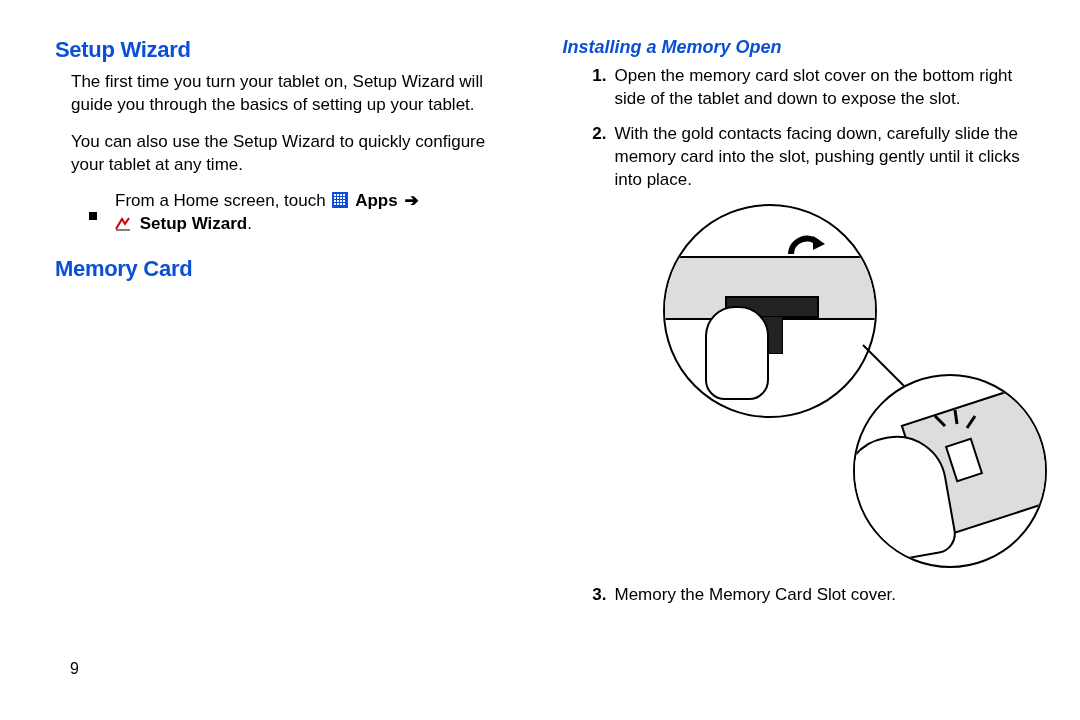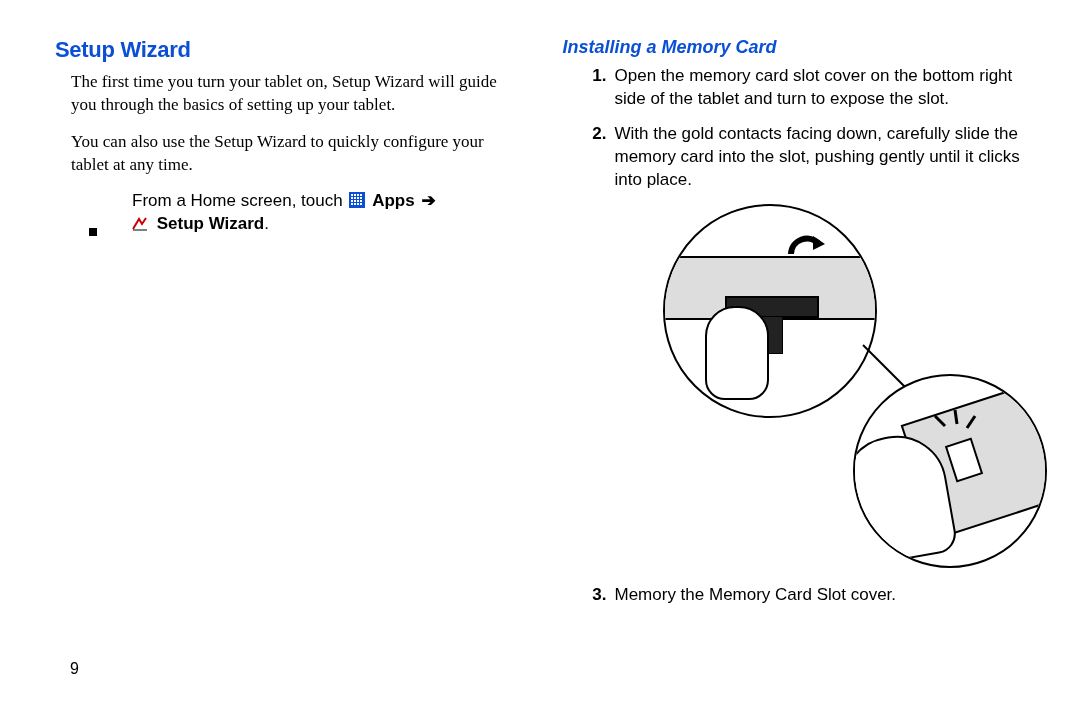--- a/index.html
+++ b/index.html
@@ -36,27 +36,25 @@
   }
   h3.subsection {
     font-style: italic;
     font-weight: 900;
     font-size: 18px;
     color: #0a4fd5;
     margin: 0 0 6px 0;
   }
   p.body {
     margin: 0 0 14px 16px;
-    font-family: Liberation Serif, serif;
   }
   .bullet-row {
     display: flex;
-    align-items: flex-end;
+    align-items: center;
     margin: 0 0 12px 34px;
-    gap: 17px;
   }
   .bullet-box {
     width: 8px;
     height: 8px;
     background: #000;
     margin-top: 6px;
     margin-right: 18px;
     flex: none;
   }
   .bullet-text {
@@ -240,29 +238,30 @@
         <span class="wizard-icon">
           <svg viewBox="0 0 16 14">
             <path d="M1 12 L7 2 L10 7 L14 1" stroke="#c00" stroke-width="2" fill="none"></path>
             <path d="M1 13 L15 13" stroke="#000" stroke-width="1"></path>
           </svg>
         </span>
         <span class="bold">Setup Wizard</span><span>.</span>
       </div>
     </div>
 
+    <h2 class="section" style="margin-top:18px">Memory Card</h2>
   </div>
 
   <div class="col">
-    <h3 class="subsection">Installing a Memory Card</h3>
+    <h3 class="subsection">Installing a Memory Open</h3>
 
     <div class="ol">
       <div class="ol-item">
         <div class="ol-num">1.</div>
-        <div class="ol-text">Open the memory card slot cover on the bottom right side of the tablet and turn to expose the slot.</div>
+        <div class="ol-text">Open the memory card slot cover on the bottom right side of the tablet and down to expose the slot.</div>
       </div>
       <div class="ol-item">
         <div class="ol-num">2.</div>
         <div class="ol-text">With the gold contacts facing down, carefully slide the memory card into the slot, pushing gently until it clicks into place.</div>
       </div>
     </div>
 
     <div class="figure">
       <div class="fig-circle fig1">
         <div class="tablet-edge"></div>

